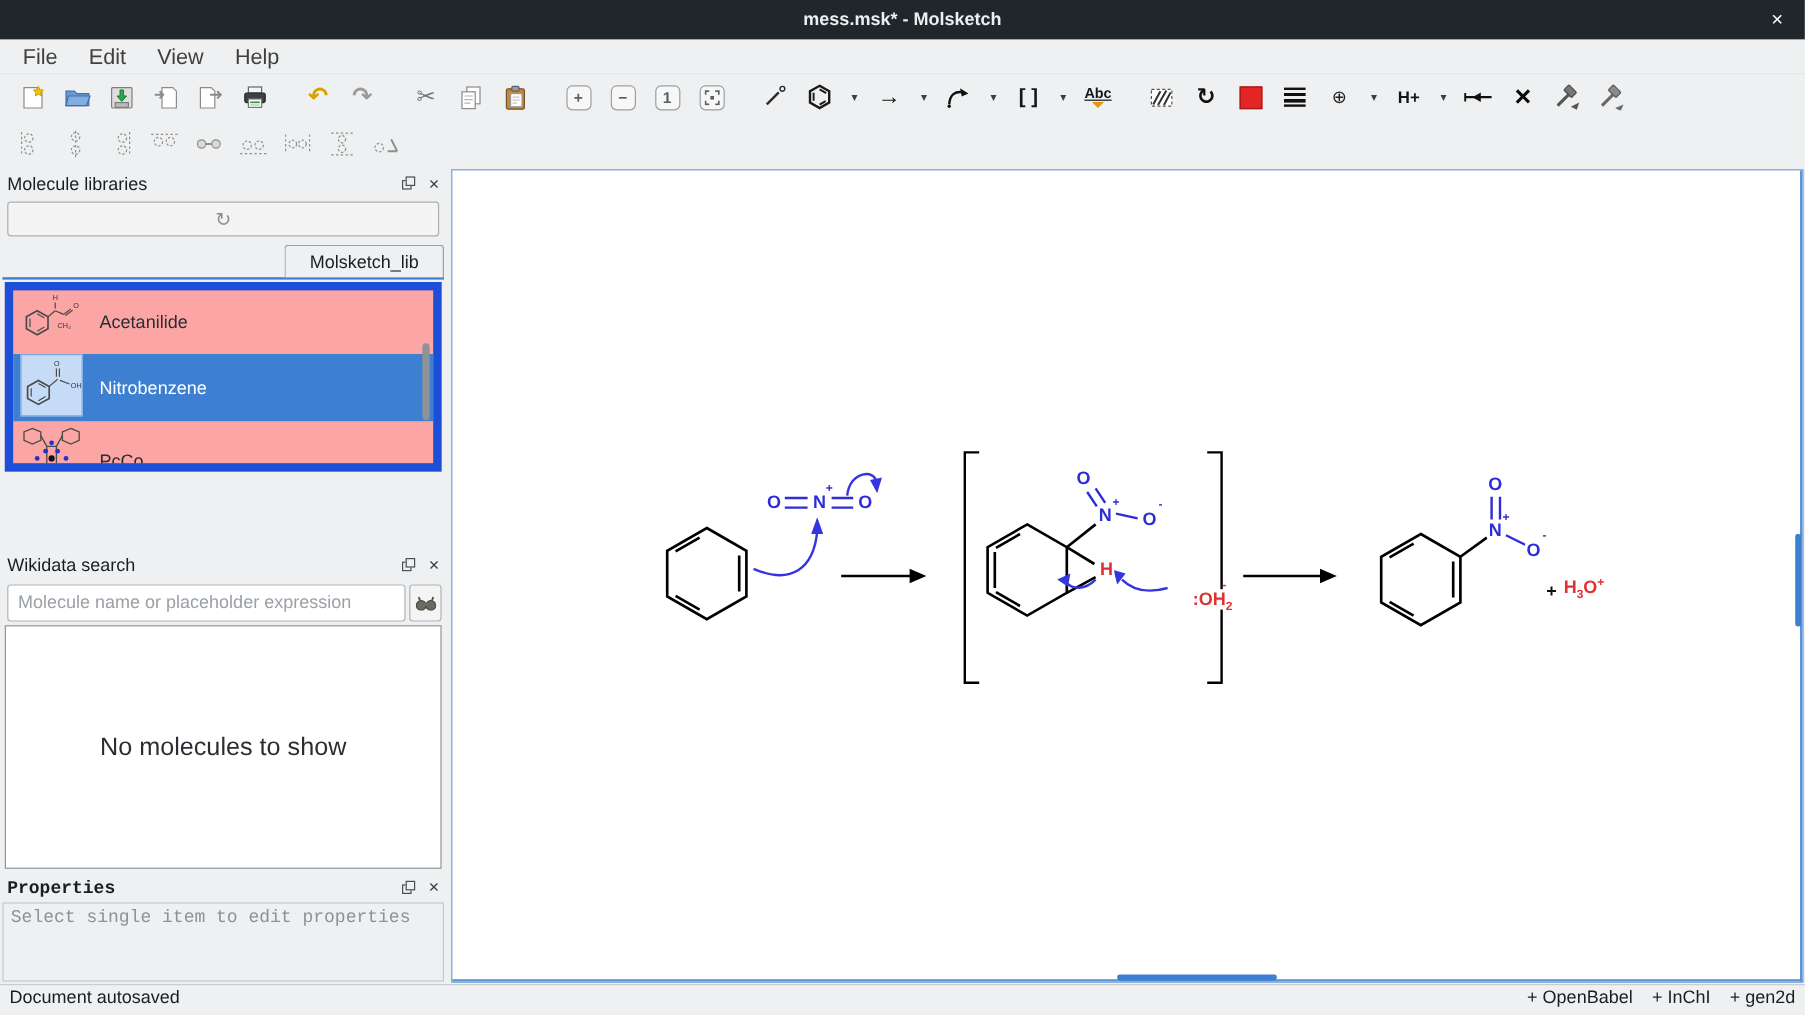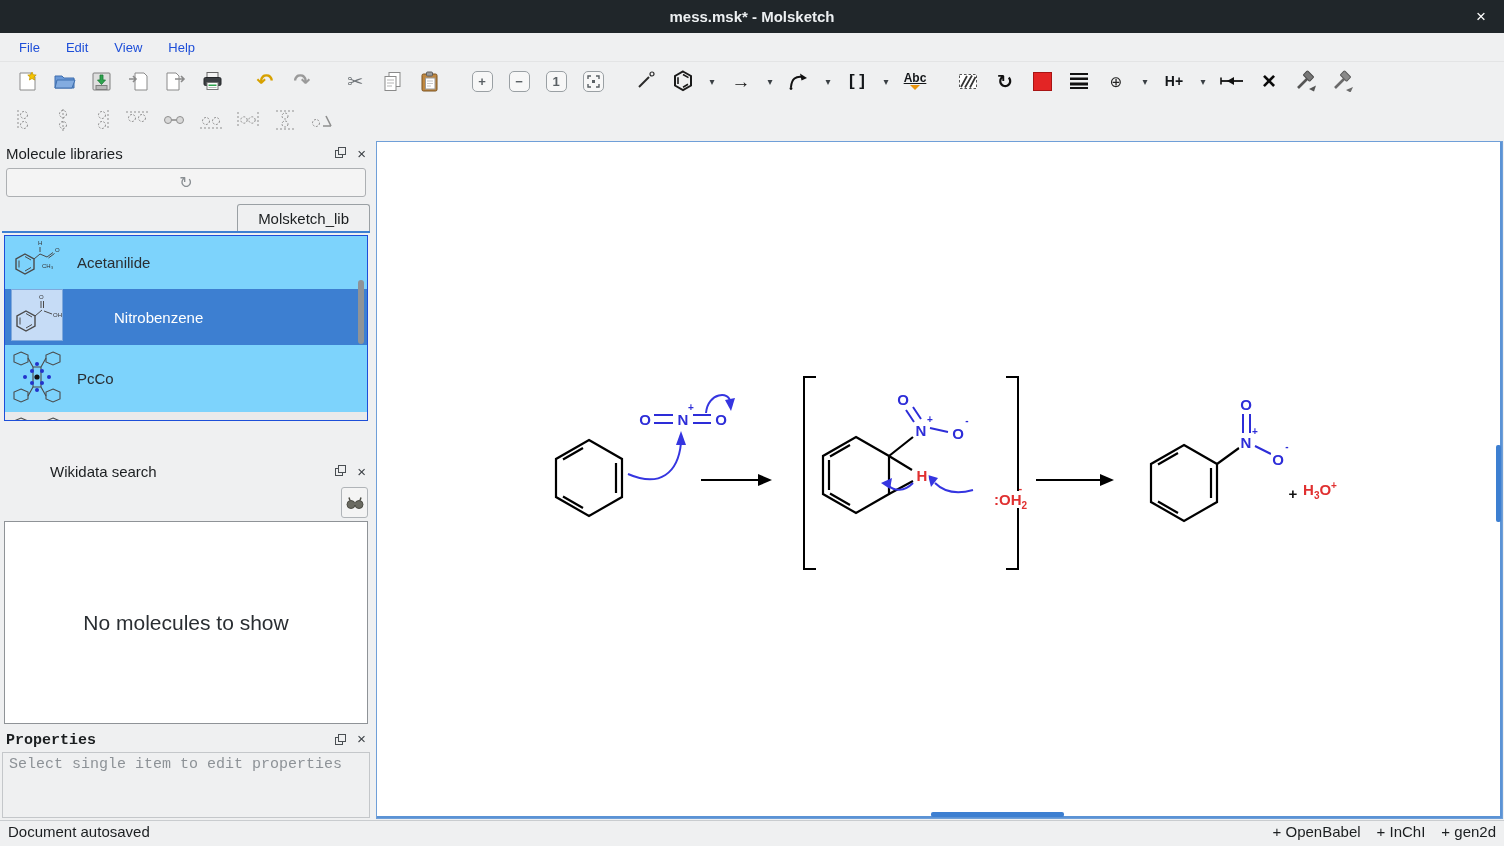--- a/index.html
+++ b/index.html
@@ -9,21 +9,21 @@
   
   #titlebar { position:absolute; left:0; top:0; width:1504px; height:33px; background:#20262a; }
   #titlebar .wtitle { position:absolute; left:0; right:0; top:0; height:33px; line-height:33px;
     text-align:center; color:#eceff1; font-size:15px; font-weight:600; }
   #titlebar .wclose { position:absolute; right:10px; top:4px; width:26px; height:26px; color:#fff;
     font-size:17px; line-height:26px; text-align:center; cursor:default; }
 
   
   #menubar { position:absolute; left:0; top:33px; width:1504px; height:29px; background:#eff0f1;
     display:flex; align-items:center; padding-left:8px; gap:4px; border-bottom:1px solid #e3e4e5;}
-  #menubar span { padding:3px 11px; font-size:13px; color:#1d4ed8; }
+  #menubar span { padding:3px 11px; font-size:18px; color:#404040; }
 
   
   #toolbar1 { position:absolute; left:0; top:62px; width:1504px; height:38px; background:#eff0f1;
     display:flex; align-items:center; padding-left:12px; gap:7px; }
   #toolbar2 { position:absolute; left:0; top:100px; width:1504px; height:40px; background:#eff0f1;
     display:flex; align-items:center; padding-left:12px; gap:9px; }
   .tbtn { width:30px; height:30px; display:flex; align-items:center; justify-content:center;
     border-radius:3px; flex:0 0 auto; }
   .tbtn.small { width:28px; height:26px; }
   .gap { margin-left:16px; }
@@ -47,32 +47,32 @@
   .floaticon i { position:absolute; border:1px solid #4a4f53; background:#eff0f1; width:8px; height:8px; display:block;}
   .floaticon i.b { left:0; top:3px; } .floaticon i.f { left:3px; top:0; }
 
   #libRefresh { position:absolute; left:6px; top:28px; width:360px; height:29px; background:#f4f4f4;
     border:1px solid #adb0b3; border-radius:3px; display:flex; align-items:center; justify-content:center;
     color:#8a8f93; font-size:16px; }
   #libTabs { position:absolute; left:2px; top:64px; width:368px; height:29px; border-bottom:2px solid #3d7fd1;
     display:flex; justify-content:flex-end; align-items:flex-end; }
   #libTab { height:27px; padding:0 20px; background:#eff0f1; border:1px solid #9aa0a4; border-bottom:none;
     border-radius:3px 3px 0 0; font-size:15px; color:#1b1e20; display:flex; align-items:center; }
-  #libList { position:absolute; left:4px; top:95px; width:364px; height:186px; background:#7dd3fc;
-    border:1px solid #1d4ed8; overflow:hidden; }
+  #libList { position:absolute; left:4px; top:95px; width:364px; height:158px; background:#fca5a5;
+    border:7px solid #1d4ed8; overflow:hidden; }
   .librow { display:flex; align-items:center; gap:14px; padding:2px 6px; }
   .librow .lbl { font-size:15px; color:#2a2e32; }
   .librow.sel { background:#3d7fd1; }
-  .librow.sel .lbl { color:#fff;margin-left:37px; }
+  .librow.sel .lbl { color:#fff; }
   .librow.dim { background:#e9eaeb; }
   .thumbbox { width:52px; flex:0 0 auto; }
   .librow.sel .thumbbox svg { background:#c6dcf6; border:1px solid #7fa9dc; }
   #libScroll { position:absolute; right:3px; top:44px; width:6px; height:64px; background:#8f9397; border-radius:3px; }
 
-  #wikidock { position:absolute; left:0; top:318px; width:372px; height:269px;padding-left:44px; }
+  #wikidock { position:absolute; left:0; top:318px; width:372px; height:269px; }
   #wikiInput { position:absolute; left:6px; top:29px; width:332px; height:31px; border:1px solid #b0b4b8;
     border-radius:3px; background:#fff; font-size:15px; color:#2a2e32; padding:0 8px;
     font-family:"Liberation Sans","DejaVu Sans",sans-serif; }
   #wikiInput::placeholder { color:#9aa0a6; }
   #wikiBtn { position:absolute; left:341px; top:29px; width:27px; height:31px; border:1px solid #b0b4b8;
     border-radius:3px; background:#f4f4f4; display:flex; align-items:center; justify-content:center; }
   #wikiResults { position:absolute; left:4px; top:63px; width:364px; height:203px; background:#fff;
     border:1px solid #8f9397; display:flex; align-items:center; justify-content:center; }
   #wikiResults .msg { font-size:21px; color:#2a2e32; }
 
@@ -433,20 +433,21 @@
     <div class="dockhead">
       <span class="dtitle">Wikidata search</span>
       <span class="dockicons">
         <span class="floaticon">
             <i class="b"></i>
             <i class="f"></i>
           </span>
         <span class="dclose">×</span>
       </span>
     </div>
+    <input id="wikiInput" placeholder="Molecule name or placeholder expression" style="">
     <span id="wikiBtn">
         <svg width="18" height="13">
           <circle cx="5" cy="8.5" r="4" fill="#6b6b62" stroke="#4c4c44"></circle>
           <circle cx="13" cy="8.5" r="4" fill="#6b6b62" stroke="#4c4c44"></circle>
           <rect x="7.5" y="6.5" width="3" height="2.5" fill="#6b6b62"></rect>
           <path d="M4,4.5 L3,1.5 M14,4.5 L15,1.5" stroke="#4c4c44" stroke-width="1.5"></path>
         </svg>
       </span>
     <div id="wikiResults">
       <span class="msg">No molecules to show</span>

